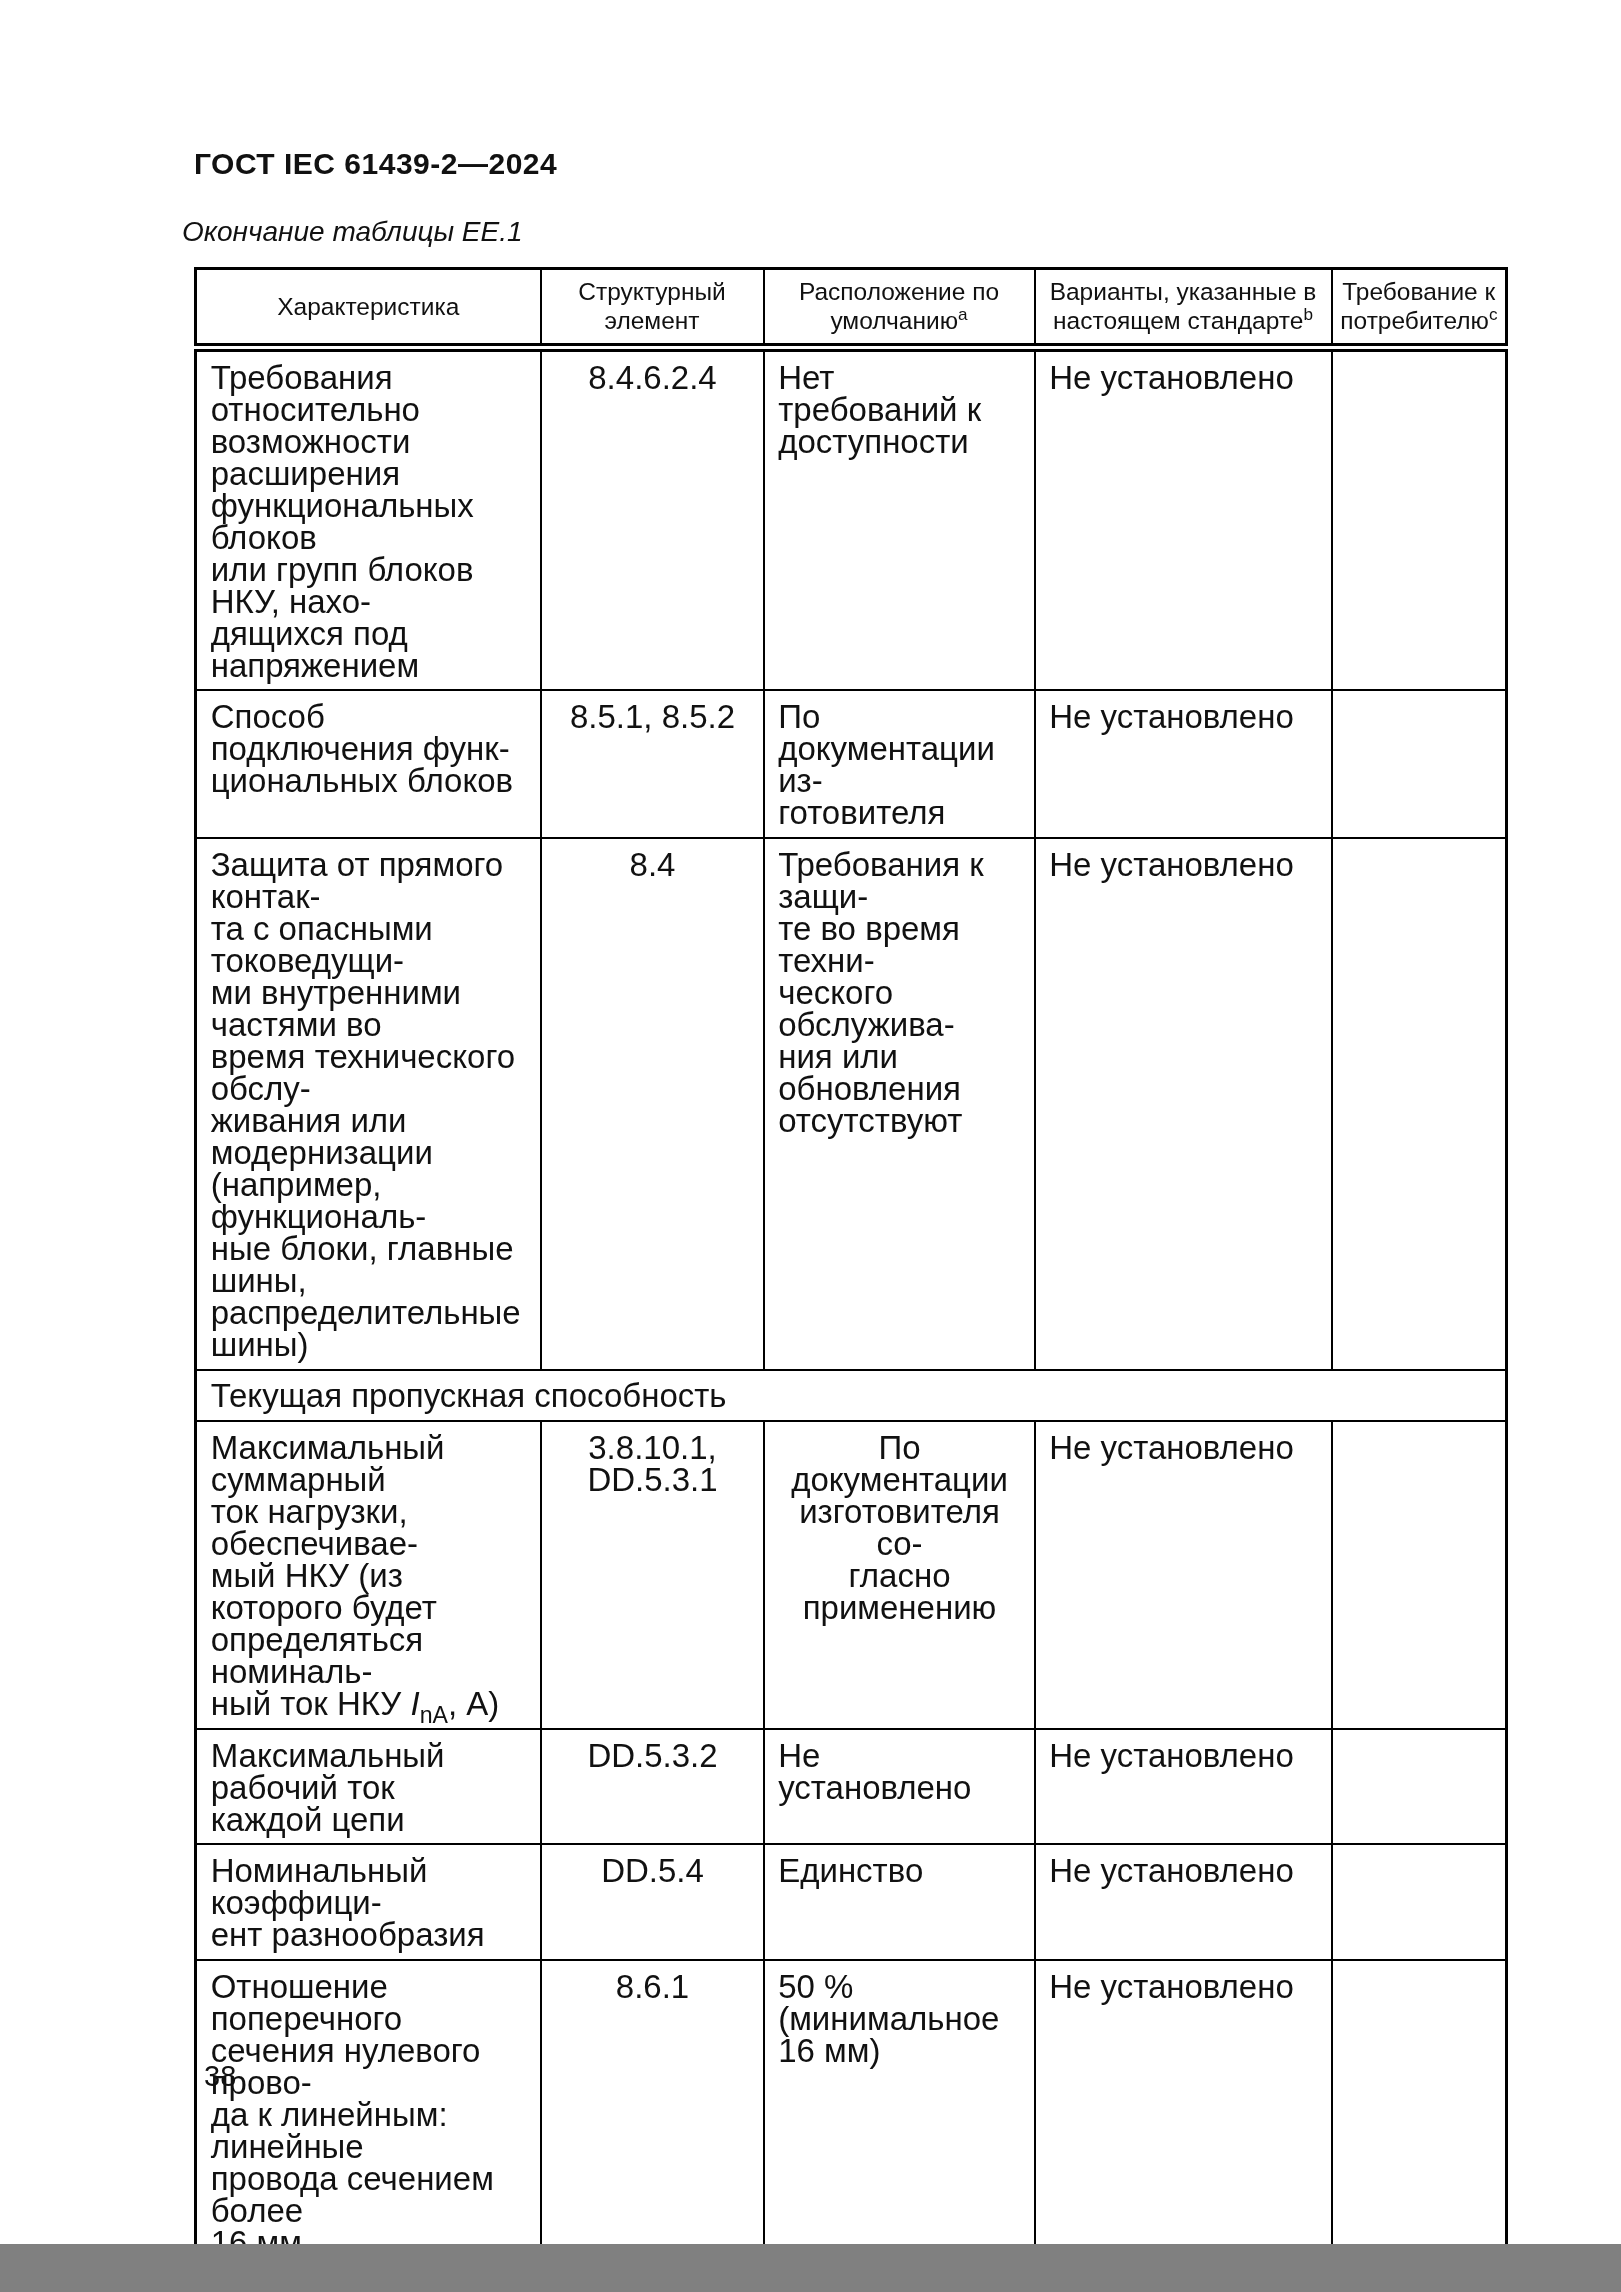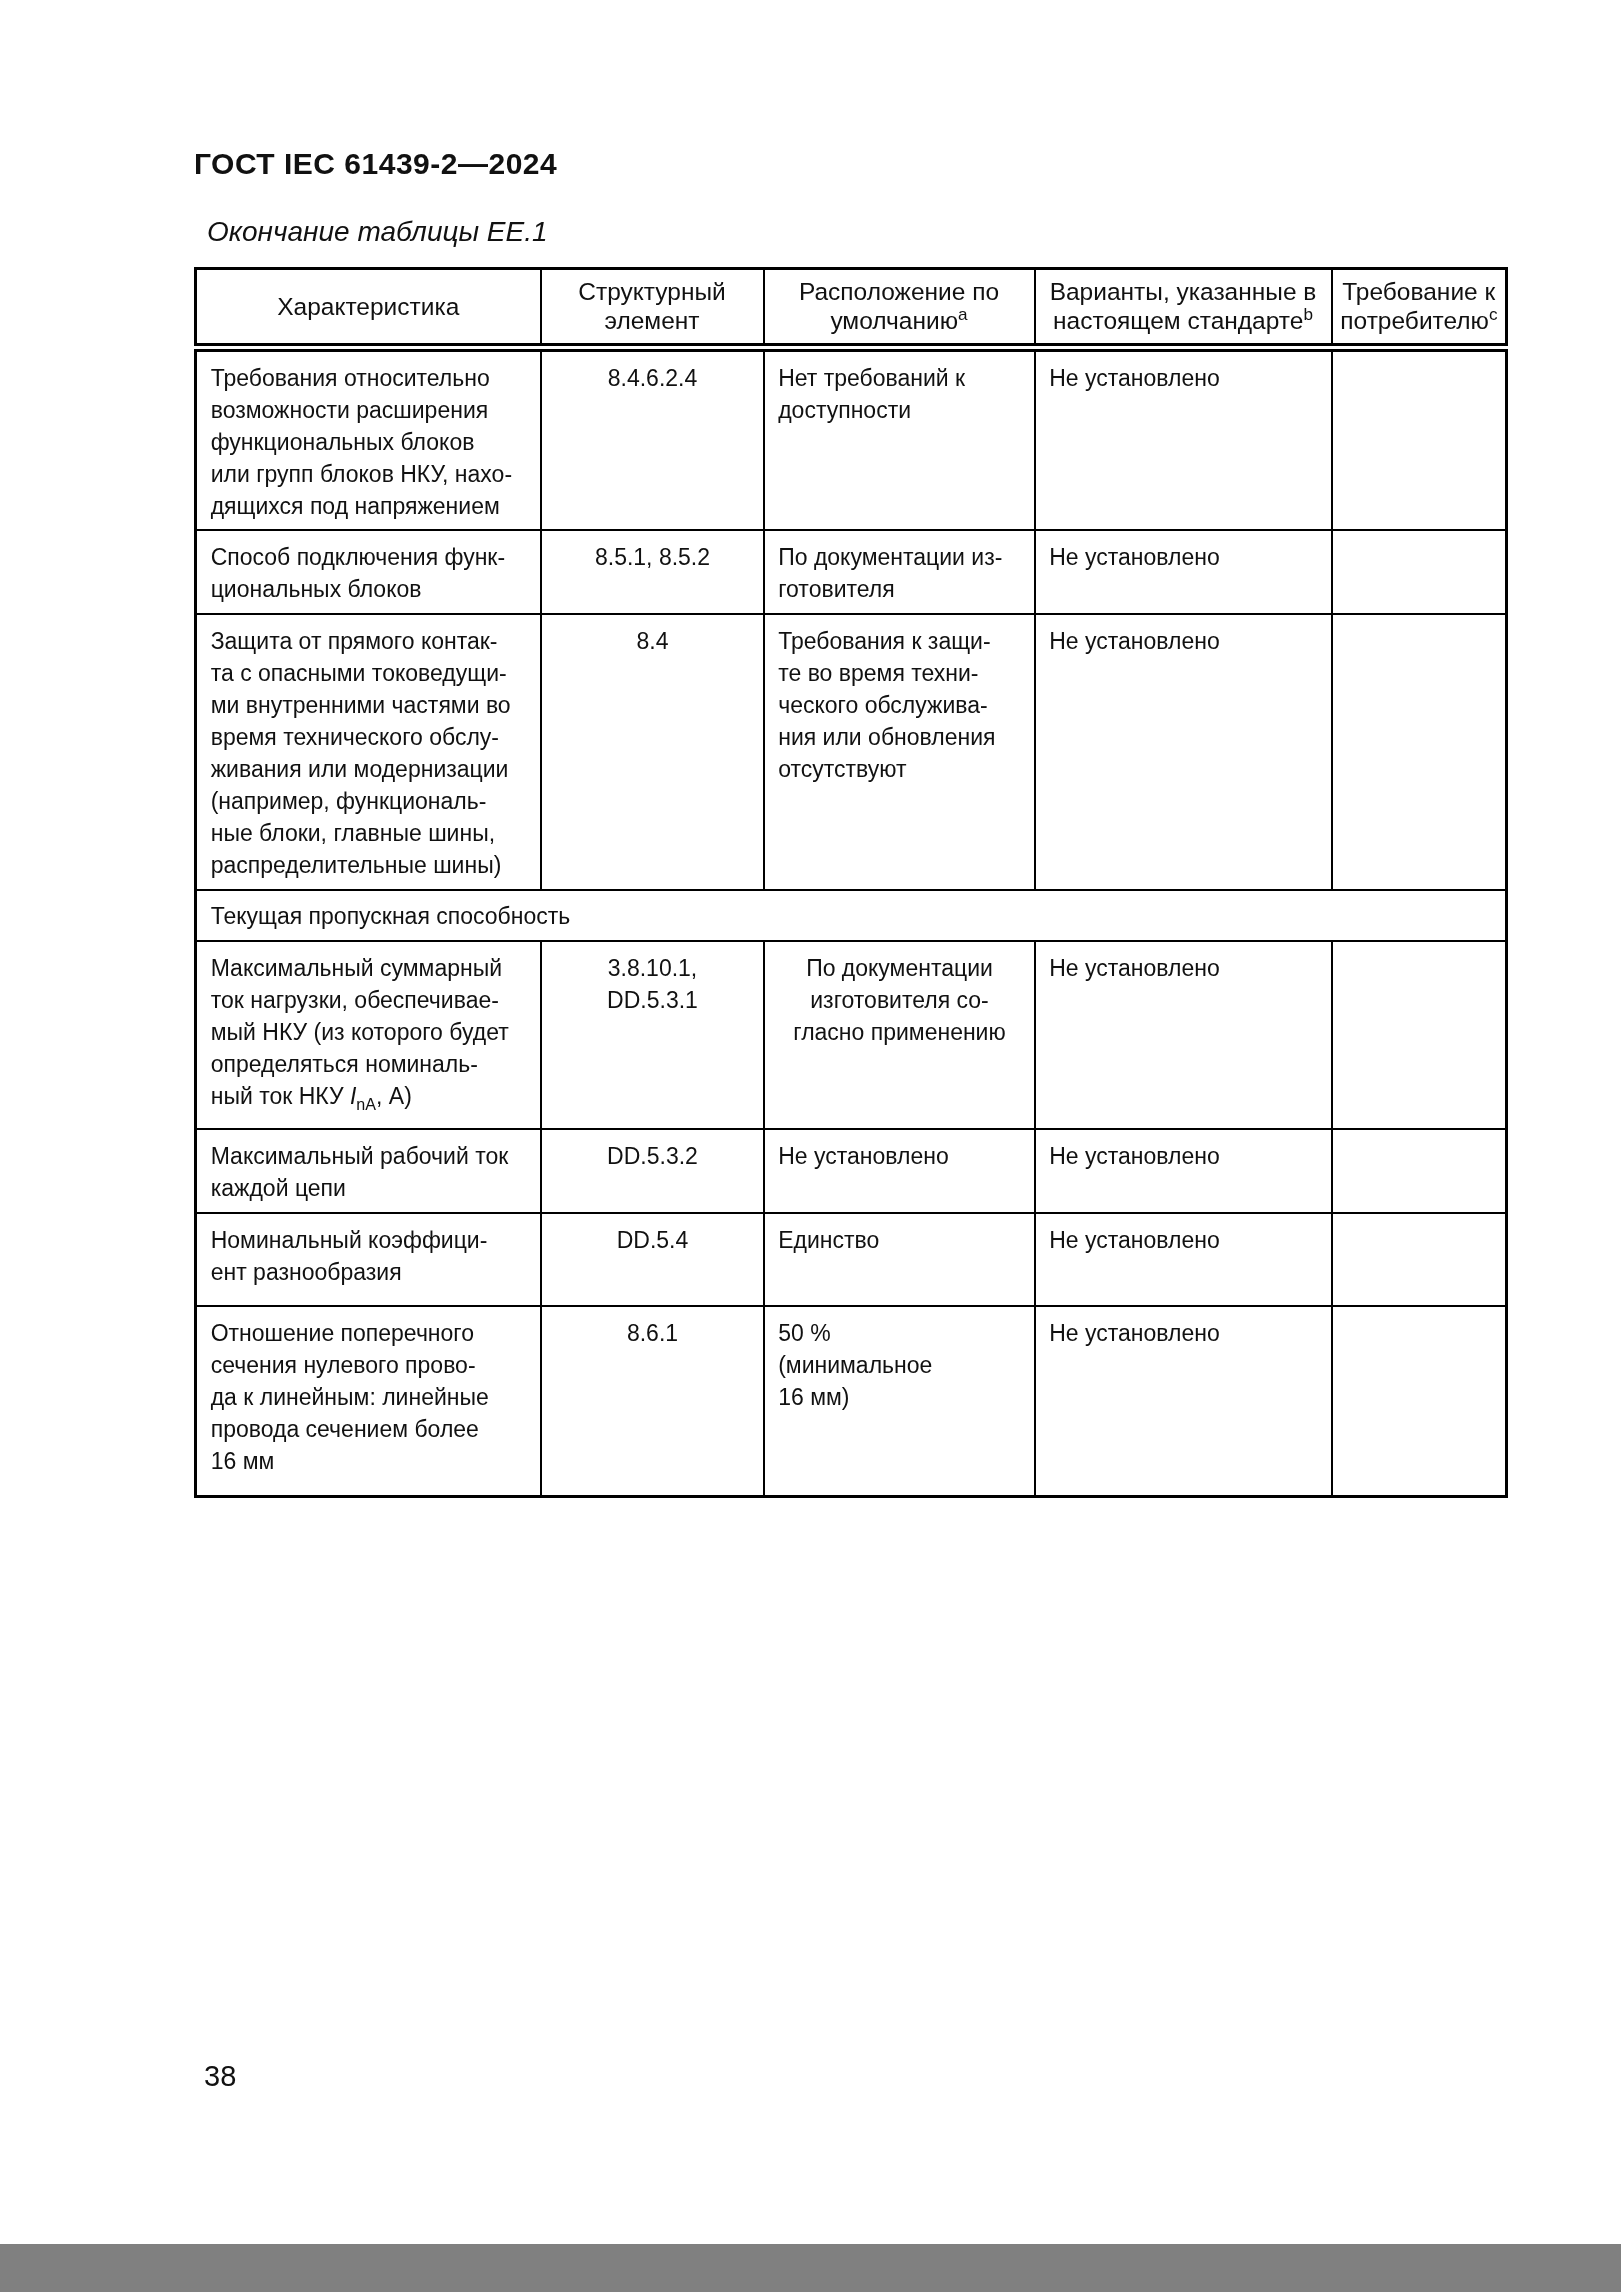--- a/index.html
+++ b/index.html
@@ -9,21 +9,21 @@
     background:#ffffff;
     font-family:"Liberation Sans", sans-serif;
     color:#111;
     overflow:hidden;
   }
   .doc-header{
     position:absolute;left:194px;top:147px;
     font-size:30px;font-weight:bold;letter-spacing:0.5px;
   }
   .table-caption{
-    position:absolute;left:207px;top:216px;
+    position:absolute;left:182px;top:216px;
     font-size:28px;font-style:italic;
   }
   table.std{
     position:absolute;left:194px;top:267px;
     width:1311px;
     border-collapse:collapse;
     table-layout:fixed;
     border:3.9px solid #000;
   }
   table.std th, table.std td{
@@ -34,21 +34,21 @@
   table.std th{
     height:65px;
     font-weight:normal;
     font-size:24.5px;line-height:29px;
     text-align:center;vertical-align:middle;
     padding:3.9px 7.8px;
     border-bottom:9.8px double #000;
   }
   table.std td{
     vertical-align:top;
-    font-size:23px;line-height:32px;
+    font-size:33px;line-height:32px;
     padding:9.8px 12.7px 7.8px 13.7px;
   }
   table.std sup{font-size:70%;line-height:0;}
   table.std sub{font-size:70%;line-height:0;}
   
   tbody td:nth-child(2){text-align:center;}
   tbody td:nth-child(3){text-align:left;}
   
   tbody tr:nth-child(1){height:170px;}
   tbody tr:nth-child(2){height:76px;}

